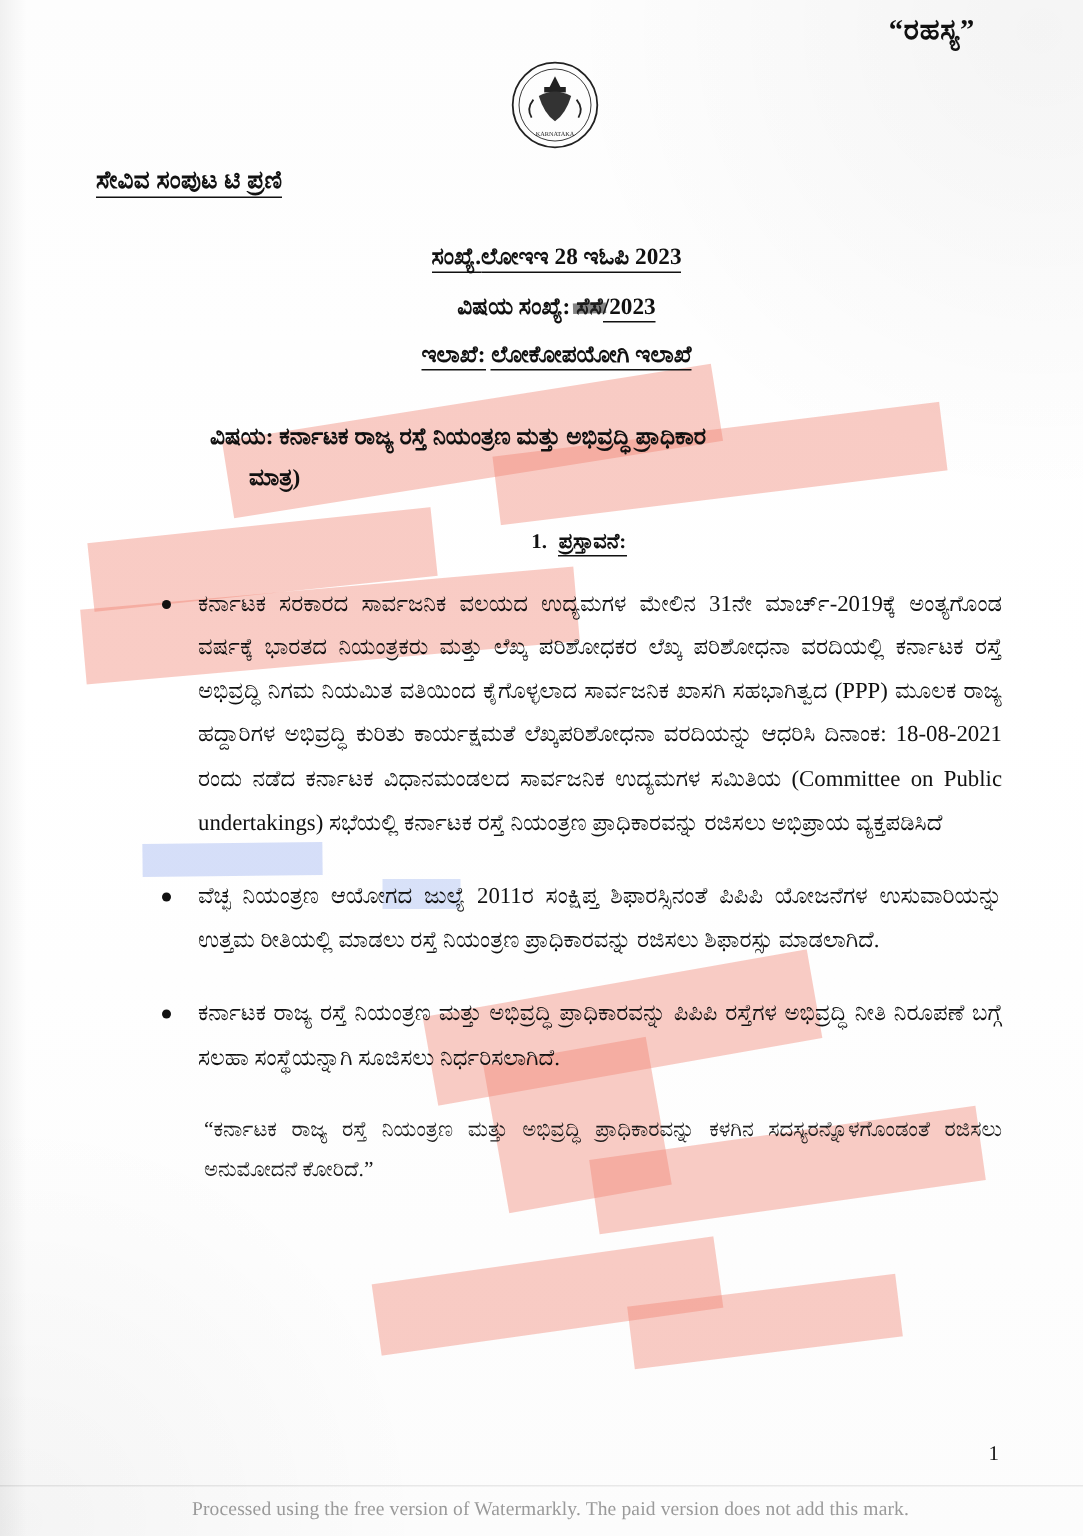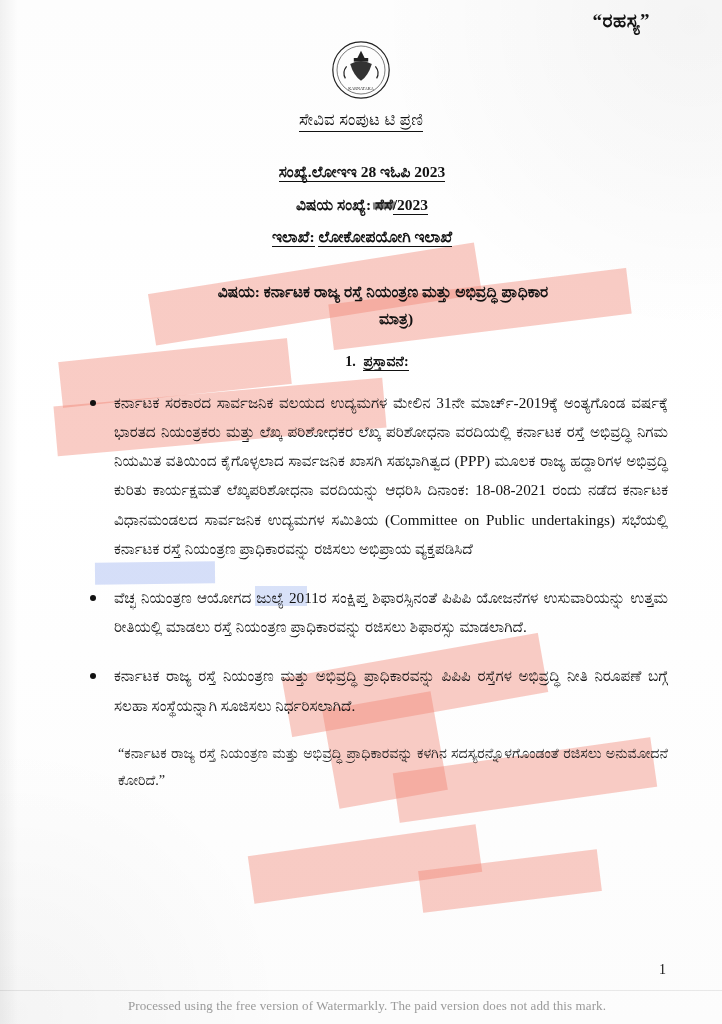--- a/index.html
+++ b/index.html
@@ -16,20 +16,21 @@
     position: relative;
   }
   
   .page {
     position: absolute;
     inset: 0;
     background:
       radial-gradient(circle at 96% 2%, rgba(0,0,0,0.035), rgba(0,0,0,0) 26%),
       radial-gradient(circle at 2% 99%, rgba(0,0,0,0.03), rgba(0,0,0,0) 22%),
       linear-gradient(180deg, #fdfdfd 0%, #ffffff 45%, #fcfcfc 100%);
+    padding-left: 18px;
   }
   .paper-edge {
     position: absolute;
     top: 0; left: 0;
     width: 18px; height: 1024px;
     background: linear-gradient(90deg, rgba(0,0,0,0.05), rgba(0,0,0,0));
   }
 
   
   .marks { position: absolute; inset: 0; pointer-events: none; }
@@ -74,23 +75,22 @@
   }
   .emblem-wrap {
     display: flex;
     justify-content: center;
     margin-top: 8px;
   }
   .emblem {
     width: 60px; height: 60px;
   }
   .org {
-    text-align: center;
     font-size: 16.5px;
-    font-weight: normal;
+    font-weight: bold;
     margin-top: 10px;
     letter-spacing: .2px;
   }
   .org span { border-bottom: 1.4px solid #111; padding-bottom: 2px; }
 
   .meta {
     margin-top: 26px;
     font-size: 15.5px;
     font-weight: bold;
     line-height: 2.1;
@@ -113,21 +113,20 @@
     transform: rotate(-2deg);
   }
 
   .subject {
     margin-top: 24px;
     font-size: 15.5px;
     font-weight: bold;
     line-height: 1.75;
     padding-left: 76px;
     padding-right: 32px;
-    text-align: center;
   }
   .subject .lbl { }
   .subject-l3 { padding-left: 26px; }
 
   .sec-title {
     margin-top: 22px;
     font-size: 14px;
     font-weight: bold;
     padding-left: 24px;
     text-align: center;

